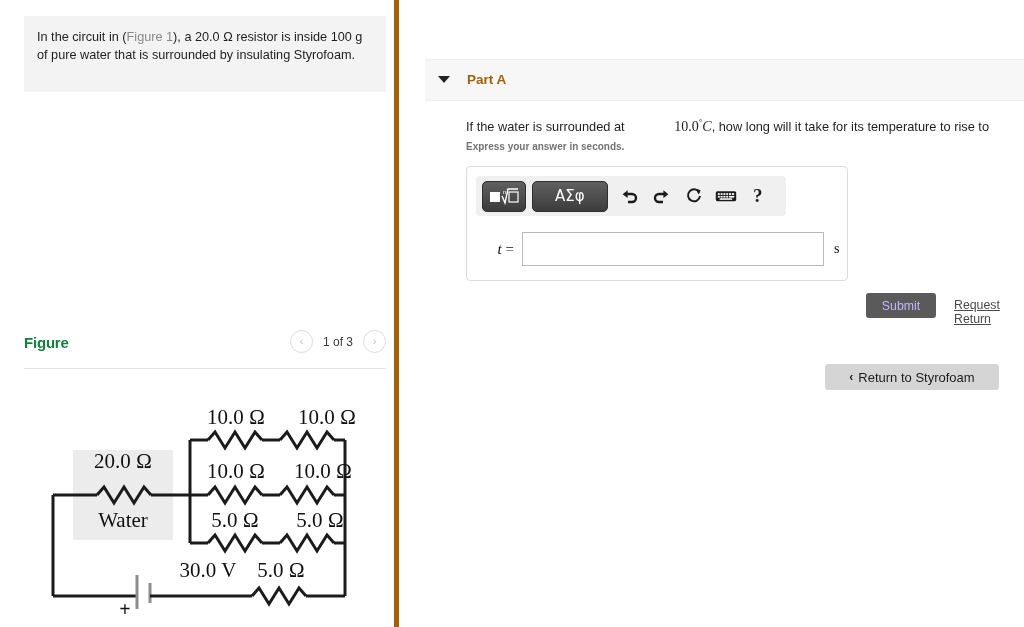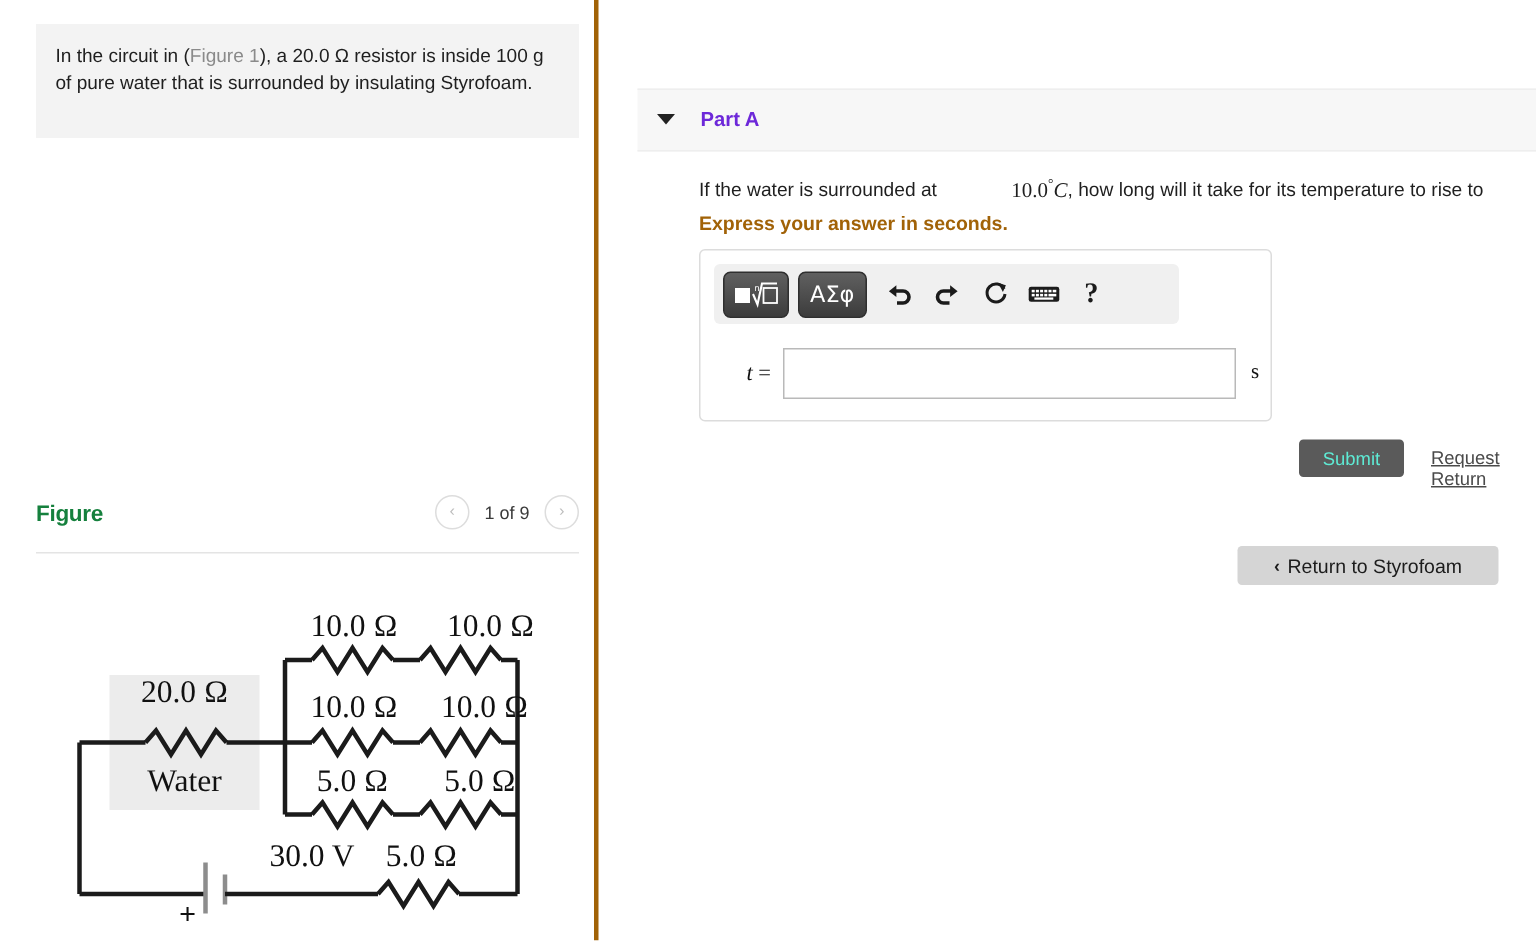--- a/index.html
+++ b/index.html
@@ -17,21 +17,21 @@
     -webkit-font-smoothing: antialiased;
   }
 
   
   #left-pane {
     position: absolute;
     left: 0; top: 0;
     width: 399px;
     height: 627px;
     background: #ffffff;
-    border-right: 3px solid #a16207;
+    border-right: 5px solid #a16207;
     box-sizing: border-box;
     padding-left: 12px;
   }
 
   #problem-statement {
     position: absolute;
     left: 24px;
     top: 16px;
     width: 362px;
     height: 76px;
@@ -142,21 +142,21 @@
     border-right: 6px solid transparent;
     border-top: 7px solid #222222;
     cursor: pointer;
   }
   #part-a-title {
     position: absolute;
     left: 42px;
     top: 12px;
     font-size: 13.5px;
     font-weight: bold;
-    color: #6d28d9;
+    color: #a16207;
   }
 
   #question-text {
     position: absolute;
     left: 66px;
     top: 113px;
     width: 560px;
     font-size: 12.8px;
     color: #1f1f1f;
     line-height: 18px;
@@ -167,23 +167,23 @@
     font-size: 14px;
     margin-left: 46px;
   }
   .mathy .deg { font-size: 9px; vertical-align: super; }
   .mathy .cunit { font-style: italic; }
 
   #express-note {
     position: absolute;
     left: 66px;
     top: 141px;
-    font-size: 13px;
+    font-size: 10px;
     font-weight: bold;
-    color: #a16207;
+    color: #737373;
   }
 
   
   #answer-box {
     position: absolute;
     left: 66px;
     top: 166px;
     width: 382px;
     height: 115px;
     border: 1px solid #dcdcdc;
@@ -212,21 +212,21 @@
     border: 1px solid #2f2f2f;
     border-radius: 5px;
     display: flex;
     align-items: center;
     justify-content: center;
     color: #ffffff;
     margin-right: 6px;
     box-sizing: border-box;
     cursor: pointer;
   }
-  #tb-greek { font-size: 15px; font-family: "DejaVu Sans", sans-serif; padding: 0 7px; }
+  #tb-greek { font-size: 15px; font-family: "DejaVu Sans", sans-serif; padding: 0 22px; }
   .tb-icon {
     width: 32px;
     height: 30px;
     display: flex;
     align-items: center;
     justify-content: center;
     color: #1b1b1b;
     cursor: pointer;
   }
   #tb-help { font-size: 19px; font-weight: bold; font-family: "Liberation Serif", serif; }
@@ -268,21 +268,21 @@
   }
 
   
   #submit-button {
     position: absolute;
     left: 466px;
     top: 293px;
     width: 70px;
     height: 25px;
     background: #5a5a5a;
-    color: #5eead4;
+    color: #c4b5fd;
     border: none;
     border-radius: 3px;
     font-size: 12.3px;
     font-family: "Liberation Sans", sans-serif;
     cursor: pointer;
   }
   #request-answer {
     position: absolute;
     left: 554px;
     top: 298px;
@@ -321,21 +321,21 @@
   <div id="problem-statement">
     <div class="ptext"><span>In the circuit in (</span><span class="figlink">Figure 1</span><span>), a 20.0 Ω resistor is inside 100 g of pure water that is surrounded by insulating Styrofoam.</span></div>
   </div>
 
   <div id="figure-header">
     <div id="figure-title">Figure</div>
     <div id="figure-pager">
       <div class="pager-btn">
         <span>‹</span>
       </div>
-      <div id="pager-label">1 of 9</div>
+      <div id="pager-label">1 of 3</div>
       <div class="pager-btn">
         <span>›</span>
       </div>
     </div>
   </div>
   <div id="figure-divider"></div>
 
   <div id="circuit-figure">
     <svg width="362" height="232" viewBox="0 0 362 232" xmlns="http://www.w3.org/2000/svg">
 

